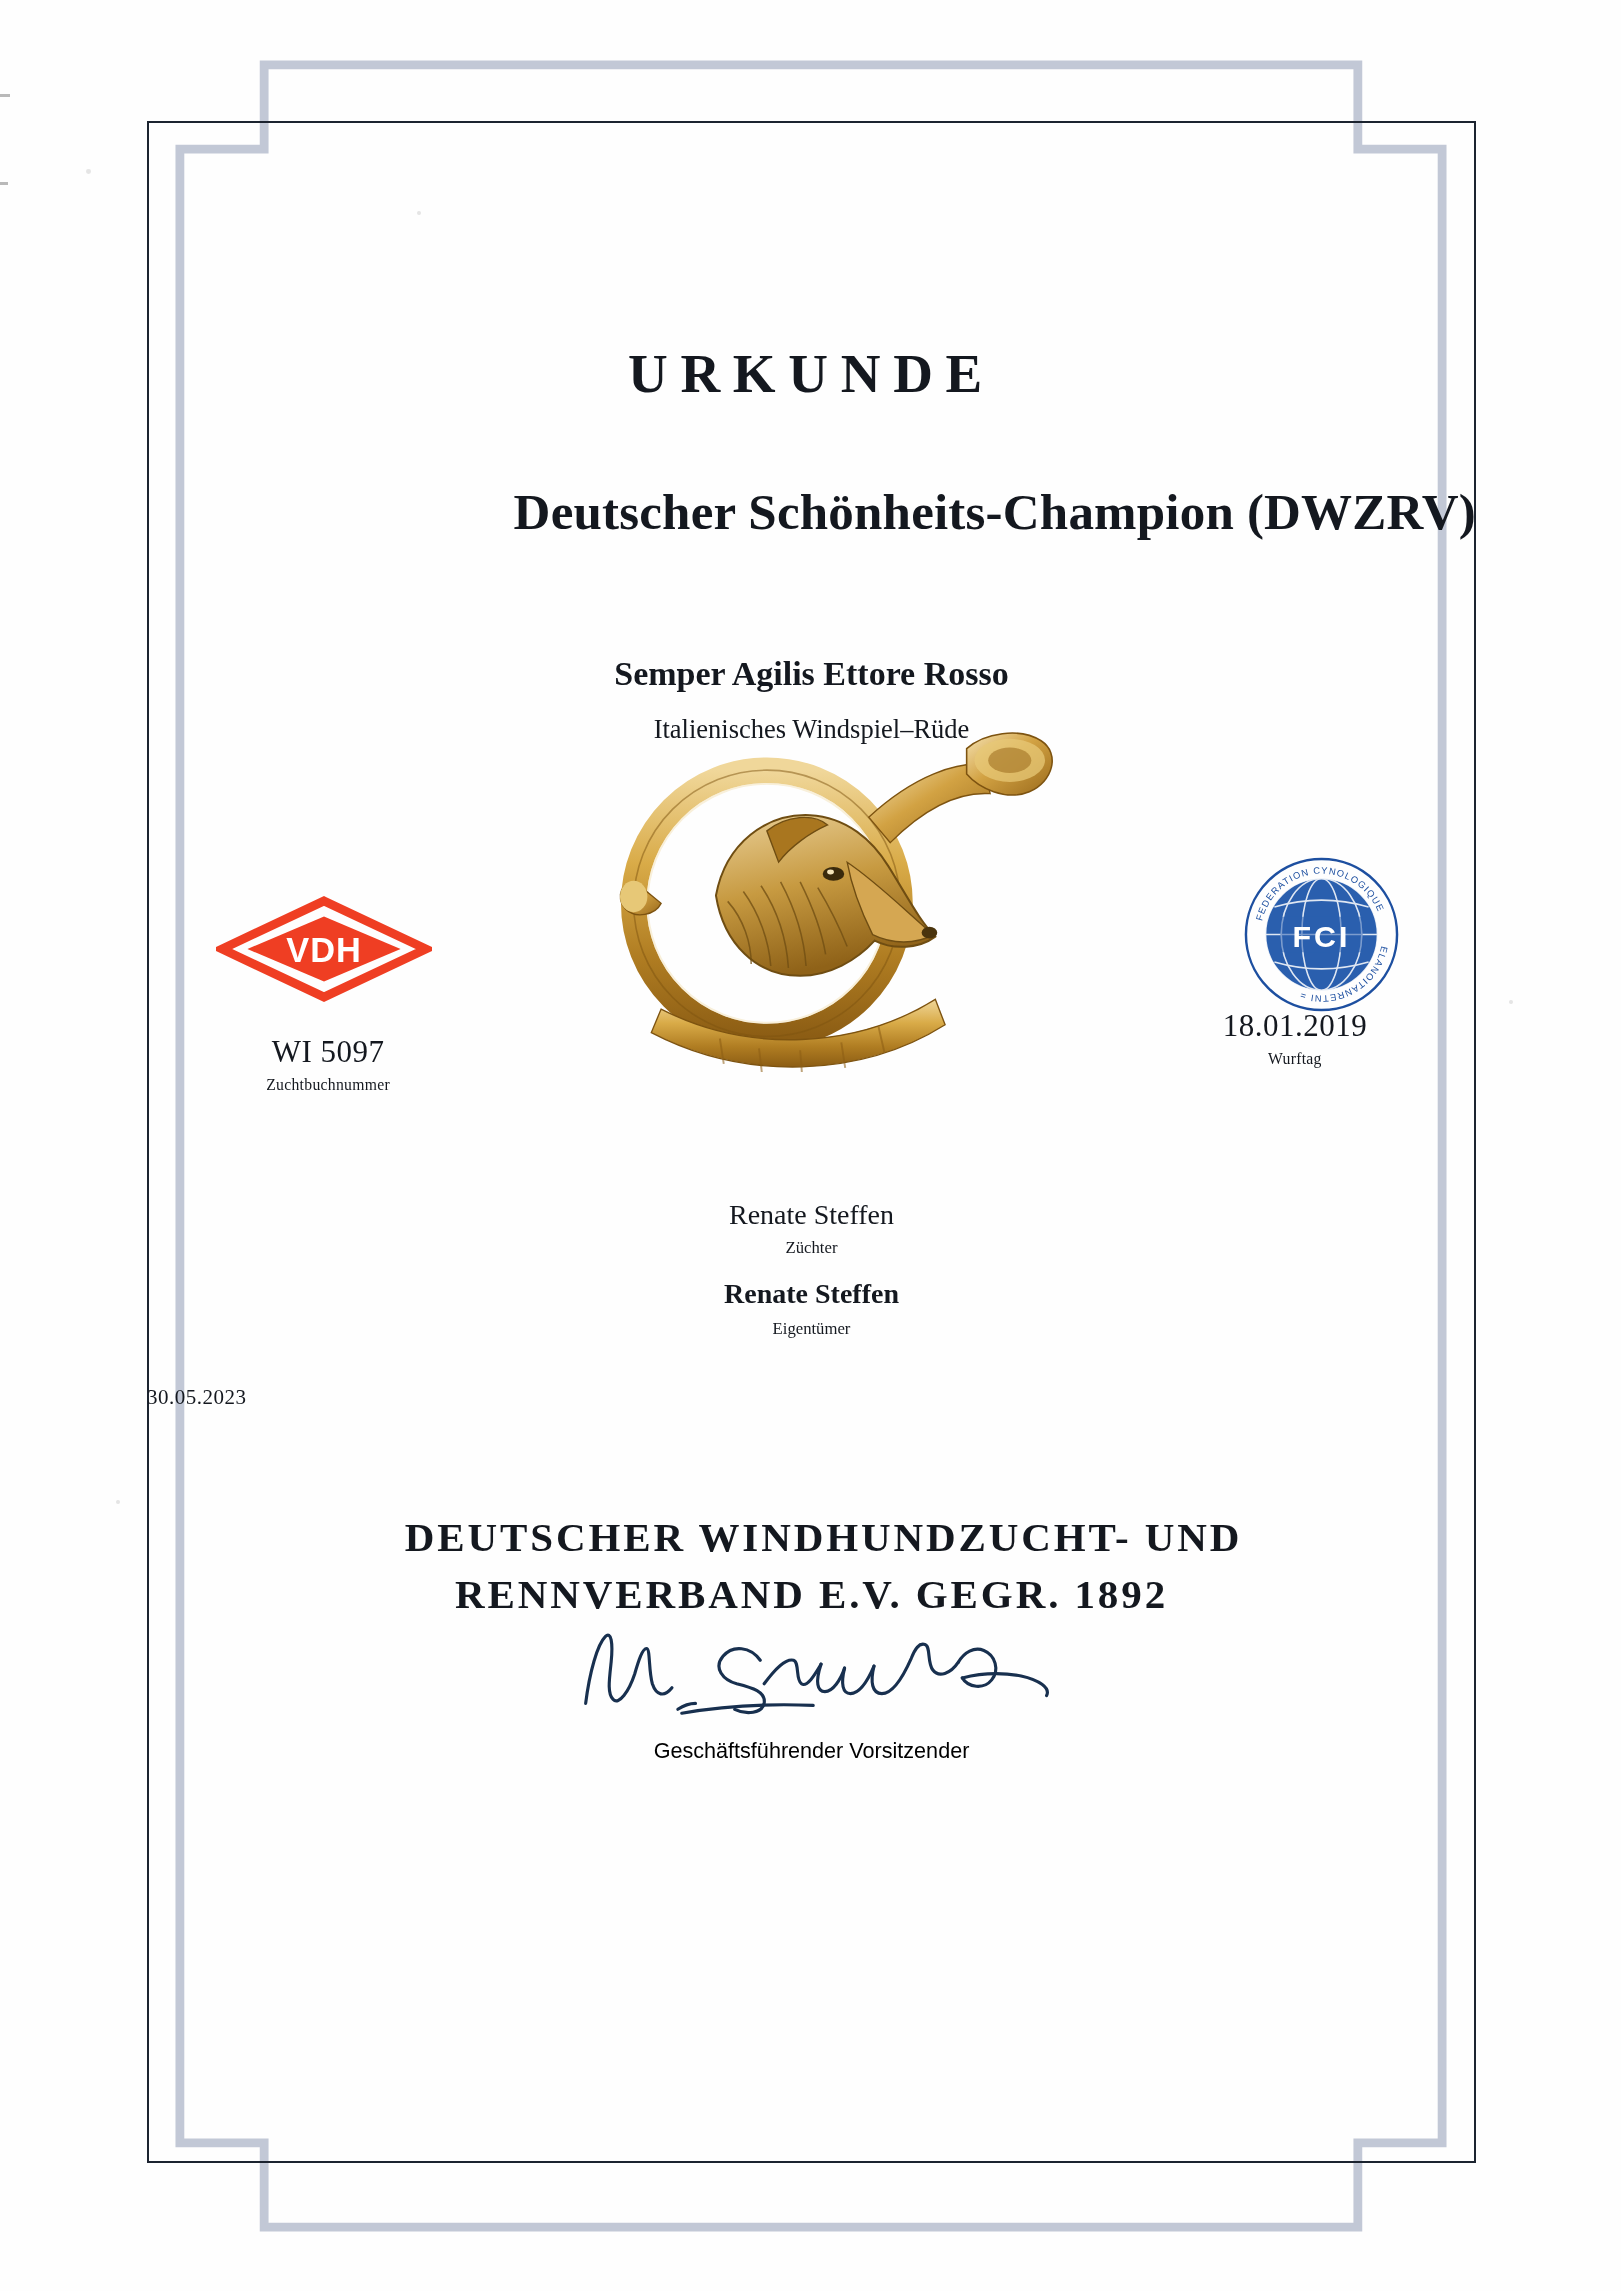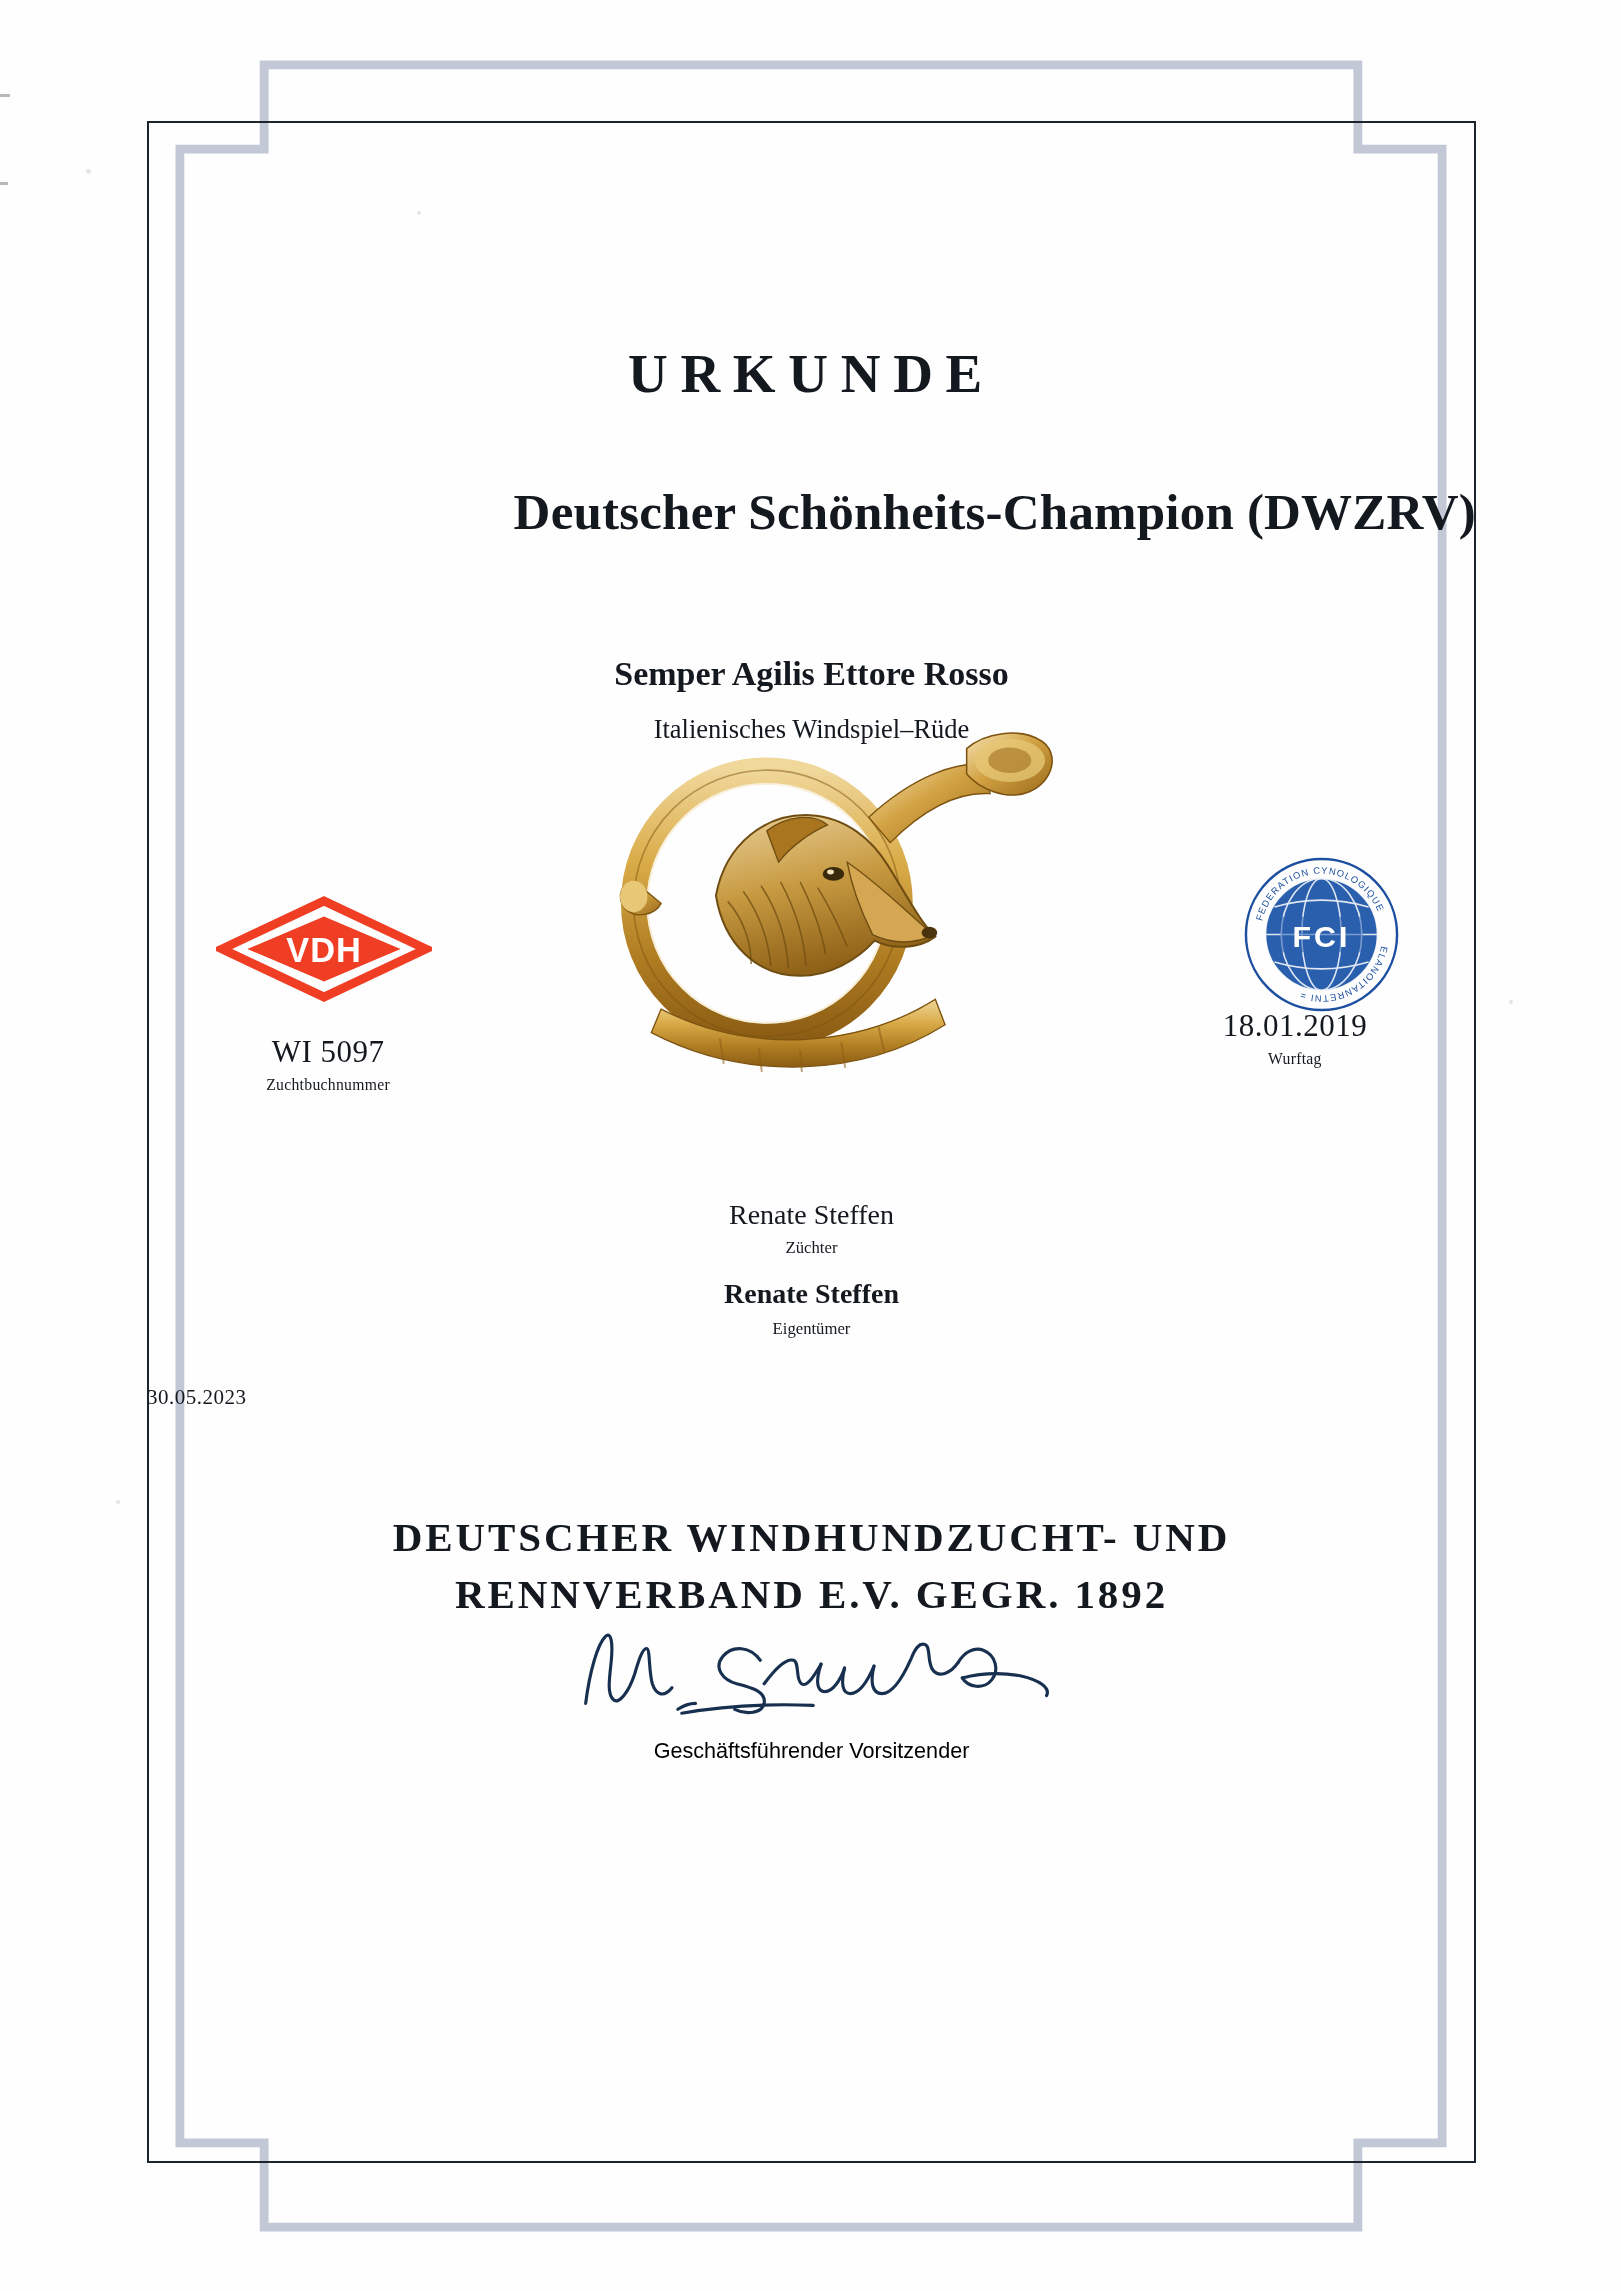--- a/index.html
+++ b/index.html
@@ -207,20 +207,21 @@
 
   .org-line1 {
     position: absolute;
     left: 0;
     top: 1392px;
     width: 100%;
     text-align: center;
     font-size: 41px;
     font-weight: bold;
     letter-spacing: 2.9px;
+    padding-left: 12px;
   }
   .org-line2 {
     position: absolute;
     left: 0;
     top: 1449px;
     width: 100%;
     text-align: center;
     font-size: 41px;
     font-weight: bold;
     letter-spacing: 2.9px;

